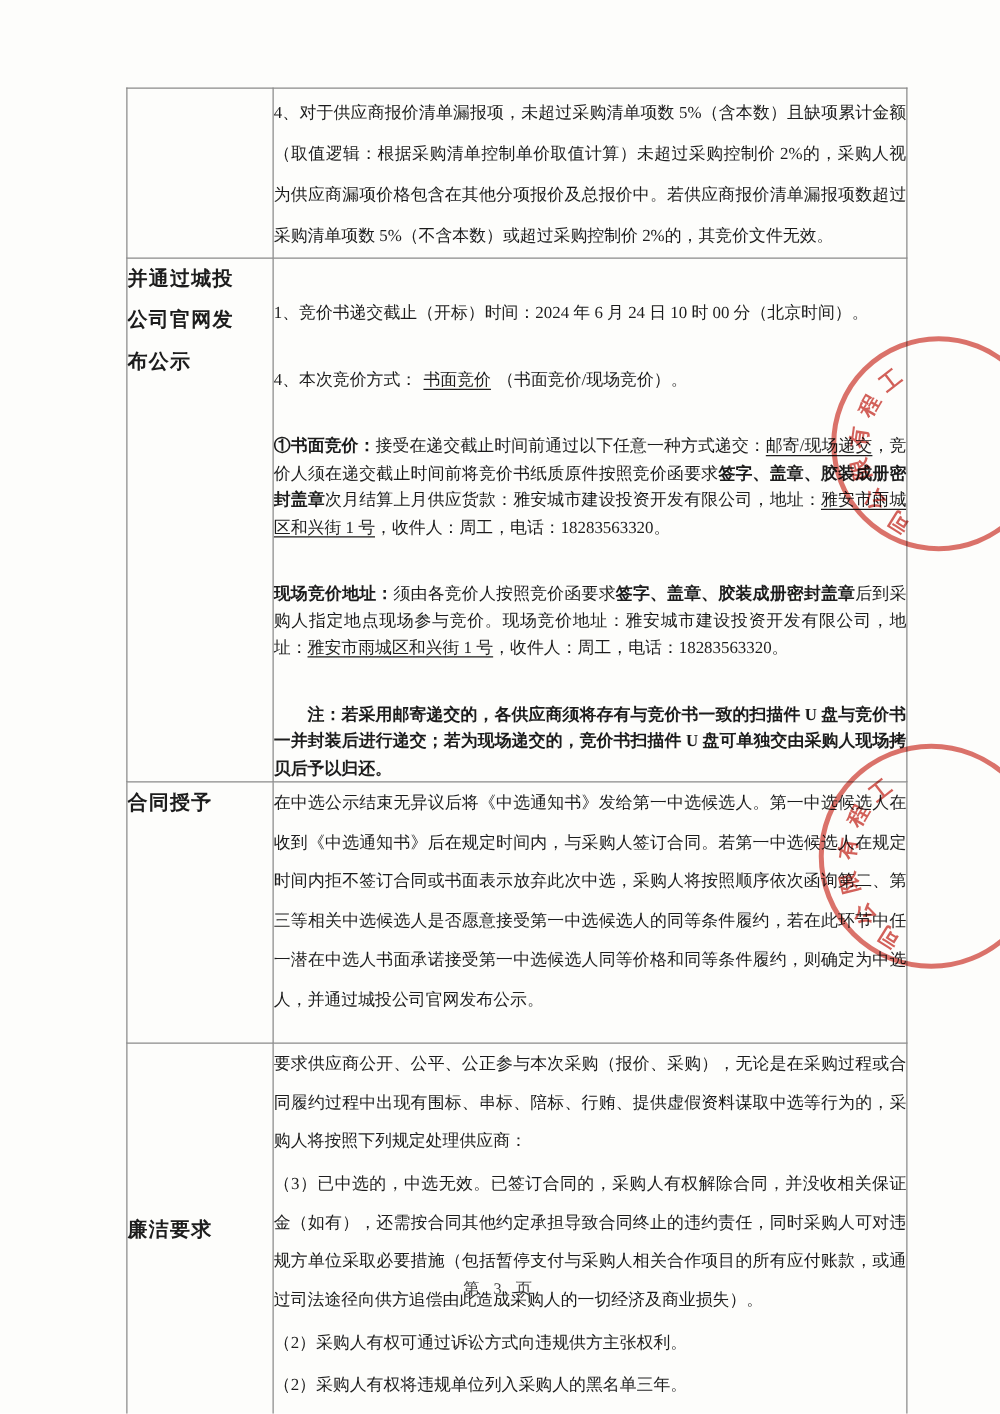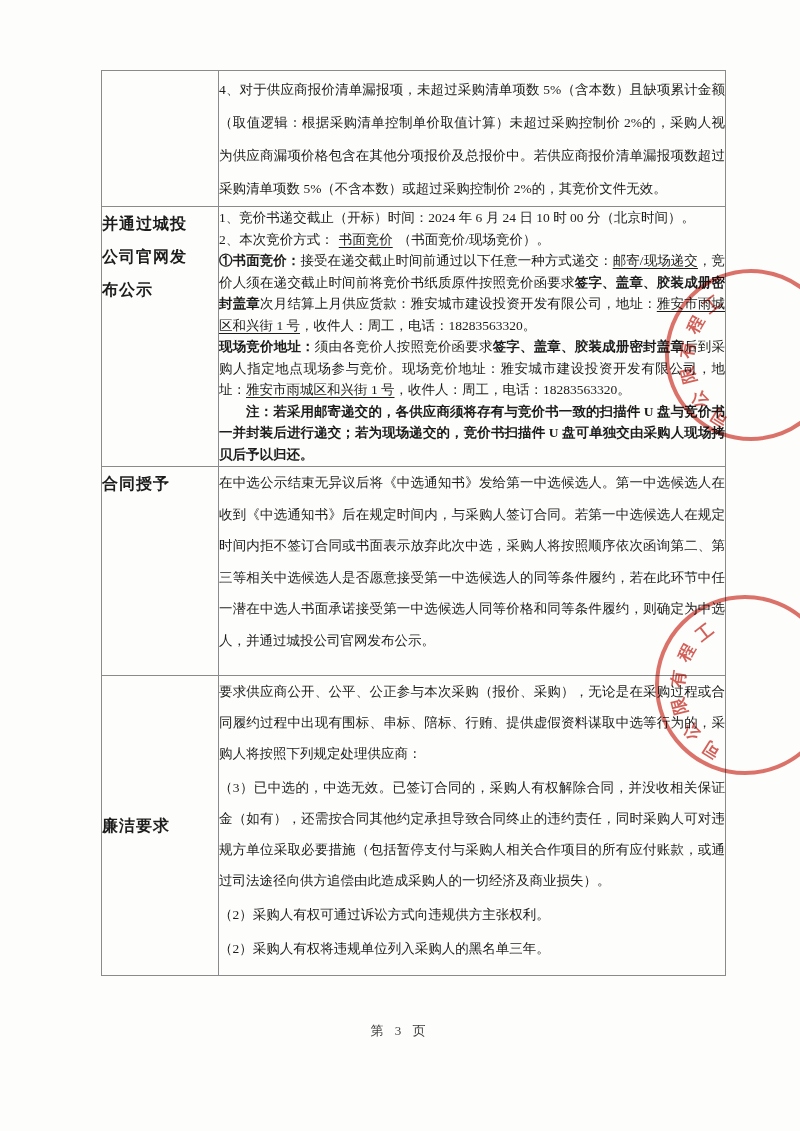--- a/index.html
+++ b/index.html
@@ -13,21 +13,21 @@
   .hdr-inner{width:86px;line-height:33px;}
   .hdr-top16{padding-top:16px;}
   .hdr-top12{padding-top:12px;}
   .vmid{vertical-align:middle !important;}
 
   .body-cell{font-size:13.5px;line-height:21px;}
   .para{margin:0;text-align:justify;}
   .cell-r1{vertical-align:middle !important;padding:0 9px 0 16px;}
   .cell-r1 .para{line-height:33px;}
   .cell-r2{padding:4px 9px 0 10px;}
-  .cell-r2 .para{line-height:21.5px;}
+  .cell-r2 .para{line-height:21.5px;margin-top:32px;}
   .cell-r3{vertical-align:middle !important;padding:0 9px 0 10px;}
   .cell-r4{padding:9px 9px 0 10px;}
   .cell-r4 .para{line-height:31.5px;}
   .cell-r5{padding:9px 9px 0 11px;}
   .cell-r5 .para{line-height:31px;margin-bottom:3px;}
 
   .b{font-weight:bold;}
   .u{text-decoration:underline;text-underline-offset:3px;}
   .u-pad{padding:0 5px;}
   .indent{text-indent:2em;}
@@ -72,21 +72,21 @@
         <p class="para"><span>4、对于供应商报价清单漏报项，未超过采购清单项数 5%（含本数）且缺项累计金额（取值逻辑：根据采购清单控制单价取值计算）未超过采购控制价 2%的，采购人视为供应商漏项价格包含在其他分项报价及总报价中。若供应商报价清单漏报项数超过采购清单项数 5%（不含本数）或超过采购控制价 2%的，其竞价文件无效。</span></p>
       </td>
     </tr>
 
     <tr style="height:260px;">
       <td class="hdr-cell hdr-top16">
         <div class="hdr-inner">并通过城投公司官网发布公示</div>
       </td>
       <td class="body-cell cell-r2">
         <p class="para"><span>1、竞价书递交截止（开标）时间：2024 年 6 月 24 日 10 时 00 分（北京时间）。</span></p>
-        <p class="para"><span>2、本次竞价方式：</span><span class="u u-pad">书面竞价</span><span>（书面竞价/现场竞价）。</span></p>
+        <p class="para"><span>4、本次竞价方式：</span><span class="u u-pad">书面竞价</span><span>（书面竞价/现场竞价）。</span></p>
         <p class="para"><span class="b">①书面竞价：</span><span>接受在递交截止时间前通过以下任意一种方式递交：</span><span class="u">邮寄/现场递交</span><span>，竞价人须在递交截止时间前将竞价书纸质原件按照竞价函要求</span><span class="b">签字、盖章、胶装成册密封盖章</span><span>次月结算上月供应货款：雅安城市建设投资开发有限公司，地址：</span><span class="u">雅安市雨城区和兴街 1 号</span><span>，收件人：周工，电话：18283563320。</span></p>
         <p class="para"><span class="b">现场竞价地址：</span><span>须由各竞价人按照竞价函要求</span><span class="b">签字、盖章、胶装成册密封盖章</span><span>后到采购人指定地点现场参与竞价。现场竞价地址：雅安城市建设投资开发有限公司，地址：</span><span class="u">雅安市雨城区和兴街 1 号</span><span>，收件人：周工，电话：18283563320。</span></p>
         <p class="para b indent"><span>注：若采用邮寄递交的，各供应商须将存有与竞价书一致的扫描件 U 盘与竞价书一并封装后进行递交；若为现场递交的，竞价书扫描件 U 盘可单独交由采购人现场拷贝后予以归还。</span></p>
       </td>
     </tr>
 
 
     <tr style="height:209px;">
       <td class="hdr-cell hdr-top12">
         <div class="hdr-inner">合同授予</div>

